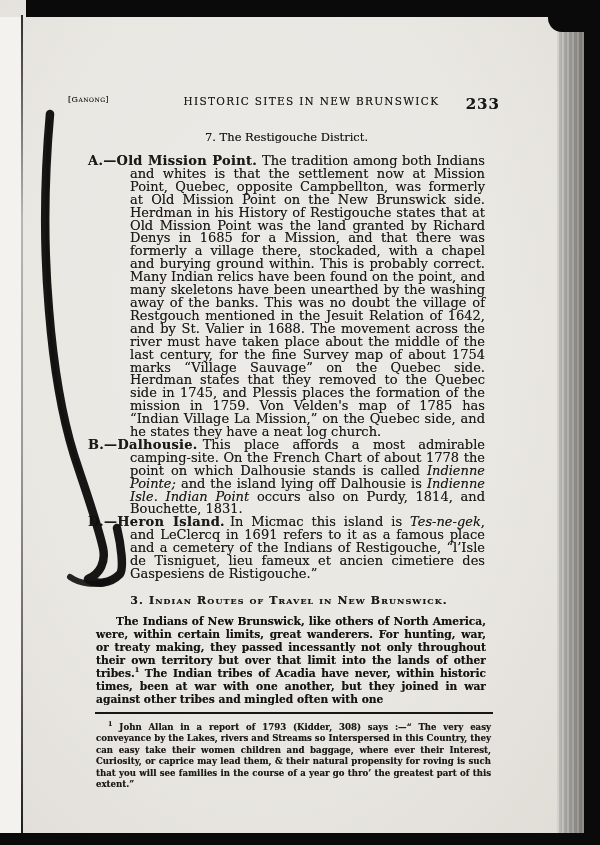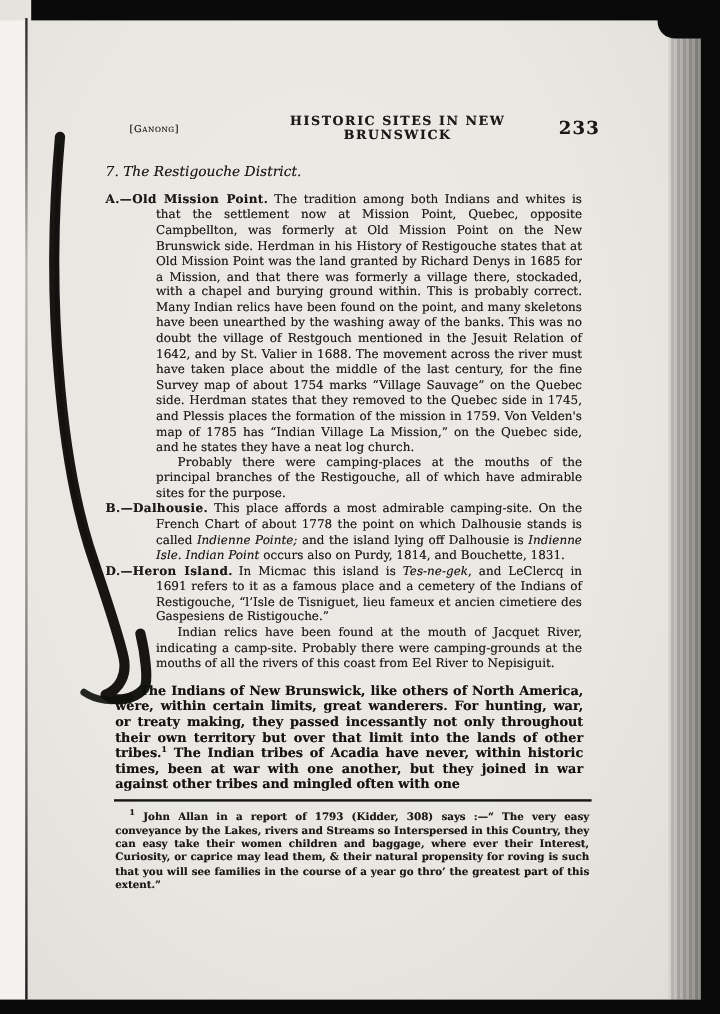--- a/index.html
+++ b/index.html
@@ -15,26 +15,26 @@
   .edge-bottom{position:absolute;left:0;right:0;bottom:0;height:12px;background:#0a0a0a;}
   .edge-right-black{position:absolute;right:0;top:0;width:16px;height:100%;background:#0a0a0a;}
   .edge-right-band{position:absolute;right:16px;top:24px;width:27px;bottom:12px;
         background:
           repeating-linear-gradient(90deg, rgba(255,255,255,.10) 0 2px, rgba(0,0,0,.08) 2px 5px),
           linear-gradient(90deg,#d2d0cc 0%, #aeaca9 35%, #97958f 70%, #807f7c 100%);}
   .corner-blob{position:absolute;right:0;top:0;width:52px;height:32px;background:#0a0a0a;
         border-bottom-left-radius:14px;}
   .content{position:absolute;left:0;top:0;width:600px;color:#1b1a18;
         text-shadow:0 0 .4px rgba(25,22,20,.55);}
-  .hdr{display:flex;align-items:center;margin:95px 100px 0 108px;}
+  .hdr{display:flex;align-items:flex-start;margin:95px 100px 0 68px;}
   .hdr-left{font-size:8px;font-variant:small-caps;letter-spacing:.5px;}
-  .hdr-center{flex:1;text-align:center;font-weight:bold;font-size:10.5px;letter-spacing:1.3px;padding-left:48px;}
+  .hdr-center{flex:1;text-align:center;font-weight:normal;font-size:10.5px;letter-spacing:1.3px;padding-left:48px;}
   .hdr-right{font-weight:bold;font-size:15px;letter-spacing:1px;}
-  .h7{margin:17px 0 0 88px;width:397px;text-align:left;font-style:italic;font-size:11.5px;}
-  .items{margin:11px 0 0 88px;width:397px;font-size:10px;line-height:12.9px;text-align:justify;}
+  .h7{margin:17px 0 0 88px;width:397px;text-align:center;font-size:11.5px;}
+  .items{margin:11px 0 0 88px;width:397px;font-size:13px;line-height:12.9px;text-align:justify;}
   .item{padding-left:42px;text-indent:-42px;margin:0;}
   .term{font-weight:bold;letter-spacing:.3px;margin-right:5px;}
   .subpar{padding-left:42px;text-indent:18px;margin:0;}
   .it{font-style:italic;}
   sup{font-size:6.5px;line-height:0;}
   .h3{margin:13px 0 0 88px;width:402px;text-align:center;font-variant:small-caps;
       font-weight:600;font-size:11px;letter-spacing:1.1px;}
   .bigpar{margin:8px 0 0 96px;width:390px;font-size:10.7px;line-height:13px;font-weight:bold;
       text-align:justify;text-indent:20px;color:#151412;margin-bottom:0;}
   .rule{margin:6px 0 0 95px;width:398px;border-top:2px solid #161616;height:0;}
@@ -60,30 +60,29 @@
     <div class="hdr">
       <span class="hdr-left">[Ganong]</span>
       <span class="hdr-center">HISTORIC SITES IN NEW BRUNSWICK</span>
       <span class="hdr-right">233</span>
     </div>
 
     <div class="h7">7. The Restigouche District.</div>
 
     <div class="items">
       <p class="item"><span class="term">A.—Old Mission Point.</span><span><span>The tradition among both Indians and whites is that the settlement now at Mission Point, Quebec, opposite Campbellton, was formerly at Old Mission Point on the New Brunswick side.  Herdman in his History of Restigouche states that at Old Mission Point was the land granted by Richard Denys in 1685 for a Mission, and that there was formerly a village there, stockaded, with a chapel and burying ground within.  This is probably correct.  Many Indian relics have been found on the point, and many skeletons have been unearthed by the washing away of the banks.  This was no doubt the village of Restgouch mentioned in the Jesuit Relation of 1642, and by St. Valier in 1688.  The movement across the river must have taken place about the middle of the last century, for the fine Survey map of about 1754 marks “Village Sauvage” on the Quebec side.  Herdman states that they removed to the Quebec side in 1745, and Plessis places the formation of the mission in 1759.  Von Velden's map of 1785 has “Indian Village La Mission,” on the Quebec side, and he states they have a neat log church.</span></span></p>
-      <p class="subpar">Probably there were camping-places at the mouths of the principal branches of the Restigouche, all of which have admirable sites for the purpose.</p>
 
       <p class="item"><span class="term">B.—Dalhousie.</span><span><span>This place affords a most admirable camping-site.  On the French Chart of about 1778 the point on which Dalhousie stands is called </span><span class="it">Indienne Pointe;</span><span> and the island lying off Dalhousie is </span><span class="it">Indienne Isle.</span><span>  </span><span class="it">Indian Point</span><span> occurs also on Purdy, 1814, and Bouchette, 1831.</span></span></p>
 
 
       <p class="item"><span class="term">D.—Heron Island.</span><span><span>In Micmac this island is </span><span class="it">Tes-ne-gek</span><span>, and LeClercq in 1691 refers to it as a famous place and a cemetery of the Indians of Restigouche, “l’Isle de Tisniguet, lieu fameux et ancien cimetiere des Gaspesiens de Ristigouche.”</span></span></p>
 
-      <p class="subpar">Indian relics have been found at the mouth of Jacquet River, indicating a camp-site.  Probably there were camping-grounds at the mouths of all the rivers of this coast from Eel River to Nepisiguit.</p>
     </div>
 
+    <div class="h3">3. Indian Routes of Travel in New Brunswick.</div>
 
     <p class="bigpar"><span>The Indians of New Brunswick, like others of North America, were, within certain limits, great wanderers.  For hunting, war, or treaty making, they passed incessantly not only throughout their own territory but over that limit into the lands of other tribes.</span><sup>1</sup><span>  The Indian tribes of Acadia have never, within historic times, been at war with one another, but they joined in war against other tribes and mingled often with one</span></p>
 
     <div class="rule"></div>
 
     <p class="fn"><sup>1</sup><span> John Allan in a report of 1793 (Kidder, 308) says :—“ The very easy conveyance by the Lakes, rivers and Streams so Interspersed in this Country, they can easy take their women children and baggage, where ever their Interest, Curiosity, or caprice may lead them, &amp; their natural propensity for roving is such that you will see families in the course of a year go thro’ the greatest part of this extent.”</span></p>
   </div>
 
   <svg class="pen" width="600" height="845" viewBox="0 0 600 845">
     <path d="M 50 114

